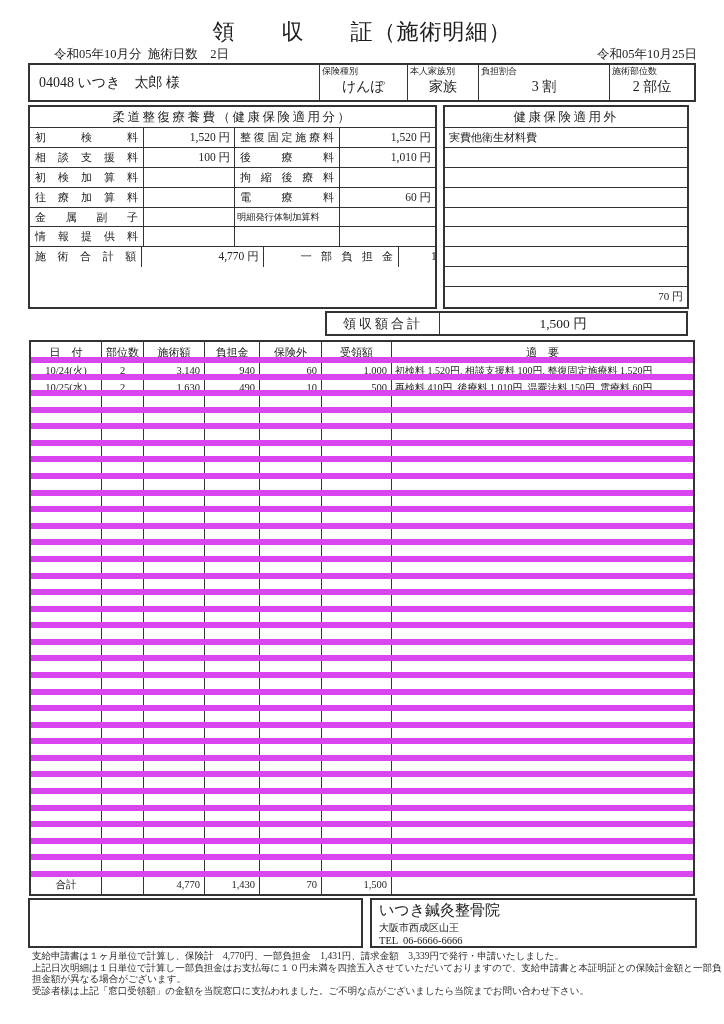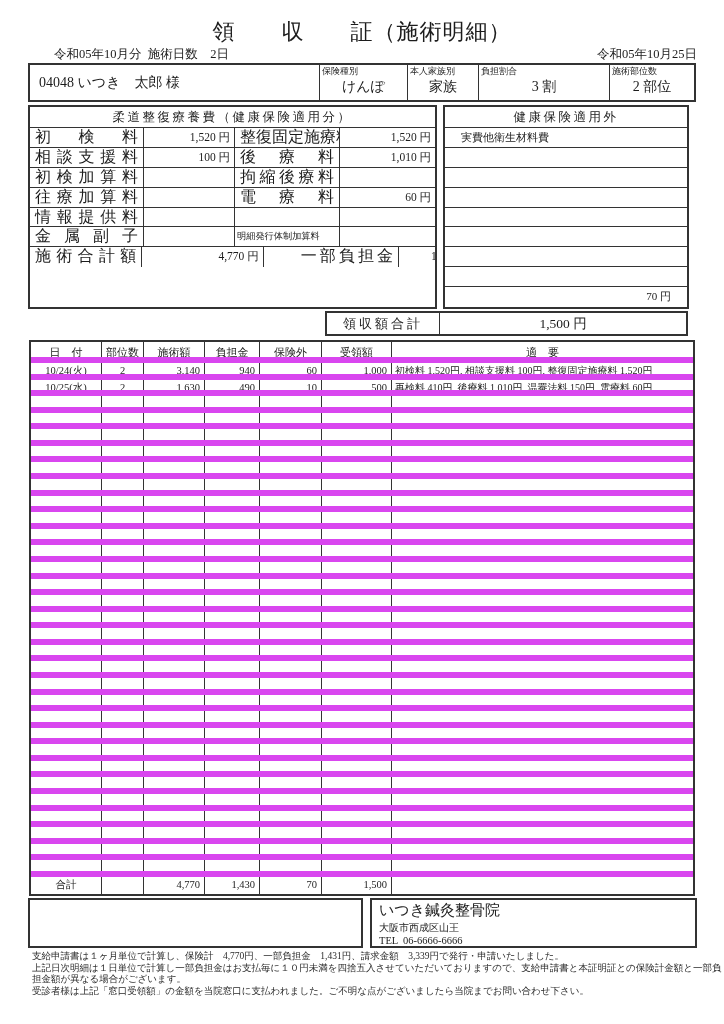--- a/index.html
+++ b/index.html
@@ -26,25 +26,25 @@
   .p-value{flex:1;text-align:center;font-size:14px;line-height:22px;}
   
   .fee-left{position:absolute;top:105px;left:28px;width:409px;height:204px;border:2px solid #333;}
   .fee-right{position:absolute;top:105px;left:443px;width:246px;height:204px;border:2px solid #333;}
   .fee-title{height:21px;border-bottom:1px solid #333;text-align:center;
     font-size:12.5px;letter-spacing:2.5px;line-height:21px;white-space:nowrap;}
   .fee-row{display:flex;height:19.9px;border-bottom:1px solid #333;}
   .fee-row:last-child{border-bottom:none;gap:32px;}
   .fc{border-right:1px solid #333;overflow:hidden;}
   .l1{width:114px;} .v1{width:91px;} .l2{width:105px;} .v2{flex:1;border-right:none;}
-  .jlabel{line-height:18.9px;padding:0 5px;font-size:16px;
+  .jlabel{line-height:18.9px;padding:0 5px;font-size:11px;
     text-align:justify;text-align-last:justify;white-space:nowrap;}
   .jlabel.small{font-size:9.2px;text-align:left;text-align-last:auto;letter-spacing:0;padding:0 2px;}
   .val{text-align:right;padding-right:4px;font-size:11.5px;line-height:18.9px;white-space:nowrap;}
-  .nc-row{height:19.9px;border-bottom:1px solid #333;font-size:11px;line-height:18.9px;padding:0 16px;}
+  .nc-row{height:19.9px;border-bottom:1px solid #333;font-size:11px;line-height:18.9px;padding:0 4px;}
   .nc-row:last-child{border-bottom:none;}
   .nc-val{text-align:right;}
   
   .receipt-total{position:absolute;top:311px;left:325px;width:363px;height:25px;
     border:2px solid #333;display:flex;}
   .rt-label{width:113px;border-right:1px solid #333;text-align:center;
     letter-spacing:3px;font-size:13px;line-height:21px;white-space:nowrap;}
   .rt-value{flex:1;text-align:center;font-size:13.5px;line-height:21px;}
   
   .daily{position:absolute;top:340px;left:29px;width:666px;height:556px;
@@ -126,29 +126,29 @@
        <div class="fc l2 jlabel">拘縮後療料</div>
        <div class="fc v2 val"></div>
      </div>
         <div class="fee-row">
        <div class="fc l1 jlabel">往療加算料</div>
        <div class="fc v1 val"></div>
        <div class="fc l2 jlabel">電療料</div>
        <div class="fc v2 val">60 円</div>
      </div>
         <div class="fee-row">
+       <div class="fc l1 jlabel">金属副子</div>
+       <div class="fc v1 val"></div>
+       <div class="fc l2 jlabel small">明細発行体制加算料</div>
+       <div class="fc v2 val"></div>
+     </div>
+        <div class="fee-row">
        <div class="fc l1 jlabel">情報提供料</div>
        <div class="fc v1 val"></div>
        <div class="fc l2 jlabel"></div>
-       <div class="fc v2 val"></div>
-     </div>
-        <div class="fee-row">
-       <div class="fc l1 jlabel">金属副子</div>
-       <div class="fc v1 val"></div>
-       <div class="fc l2 jlabel small">明細発行体制加算料</div>
        <div class="fc v2 val"></div>
      </div>
         <div class="fee-row">
        <div class="fc l1 jlabel">施術合計額</div>
        <div class="fc v1 val">4,770 円</div>
        <div class="fc l2 jlabel">一部負担金</div>
        <div class="fc v2 val">1,431 円</div>
      </div>
       </div>
   </div>

